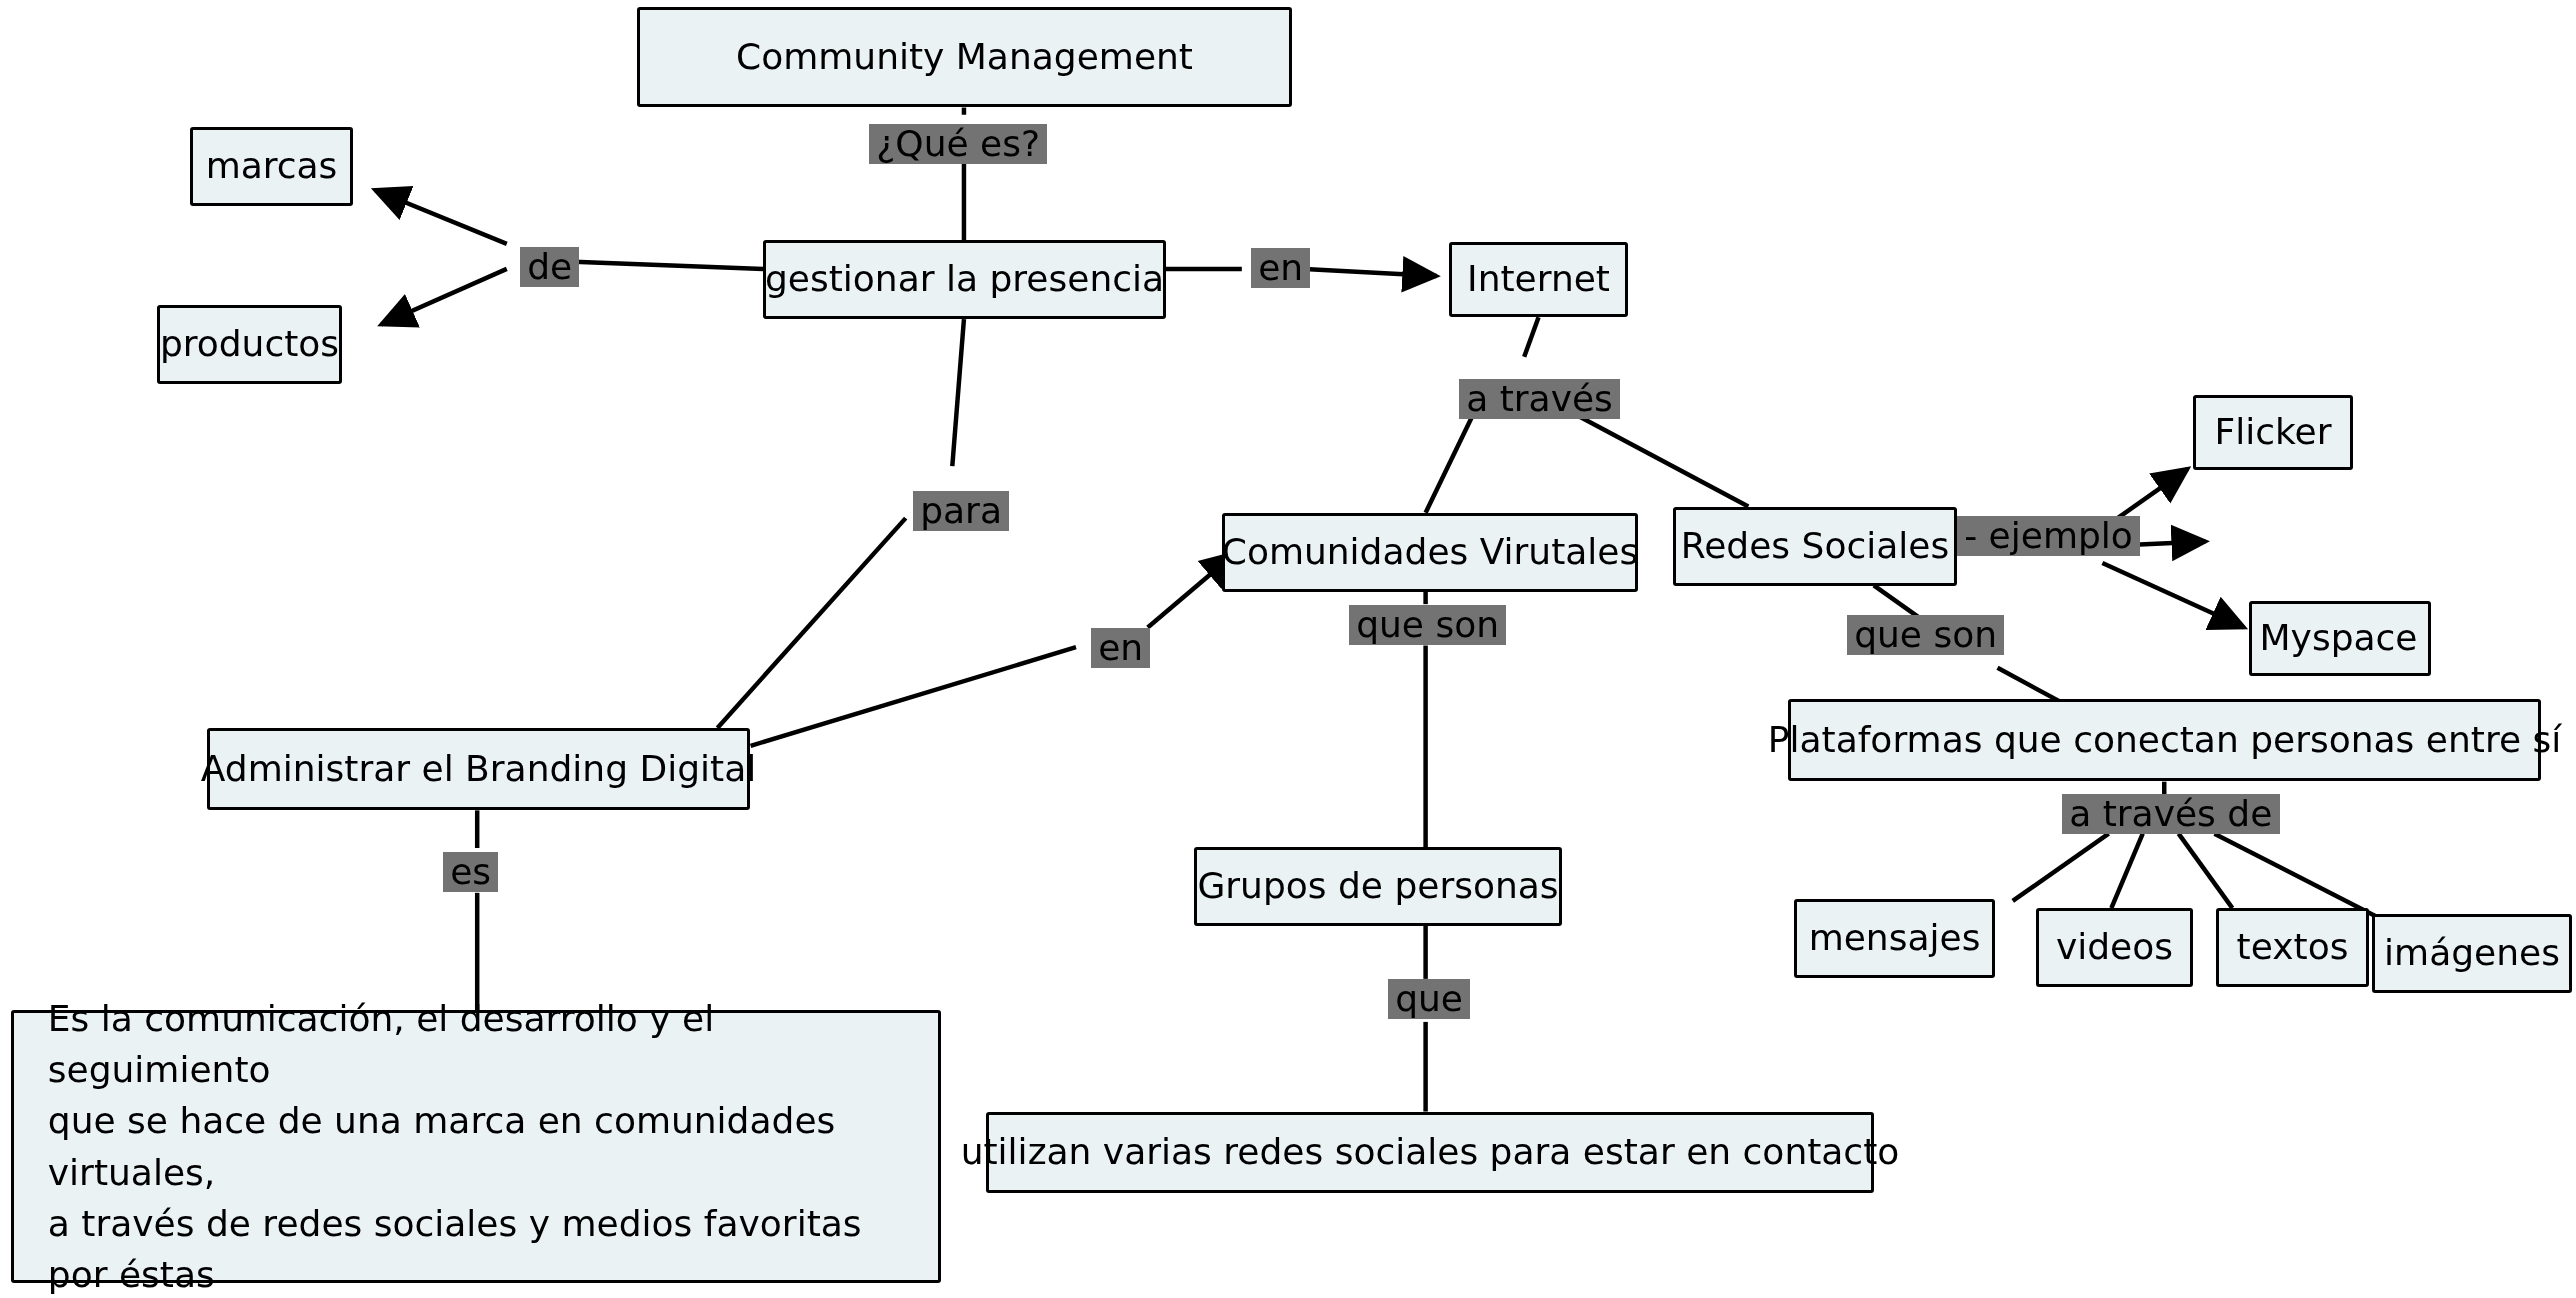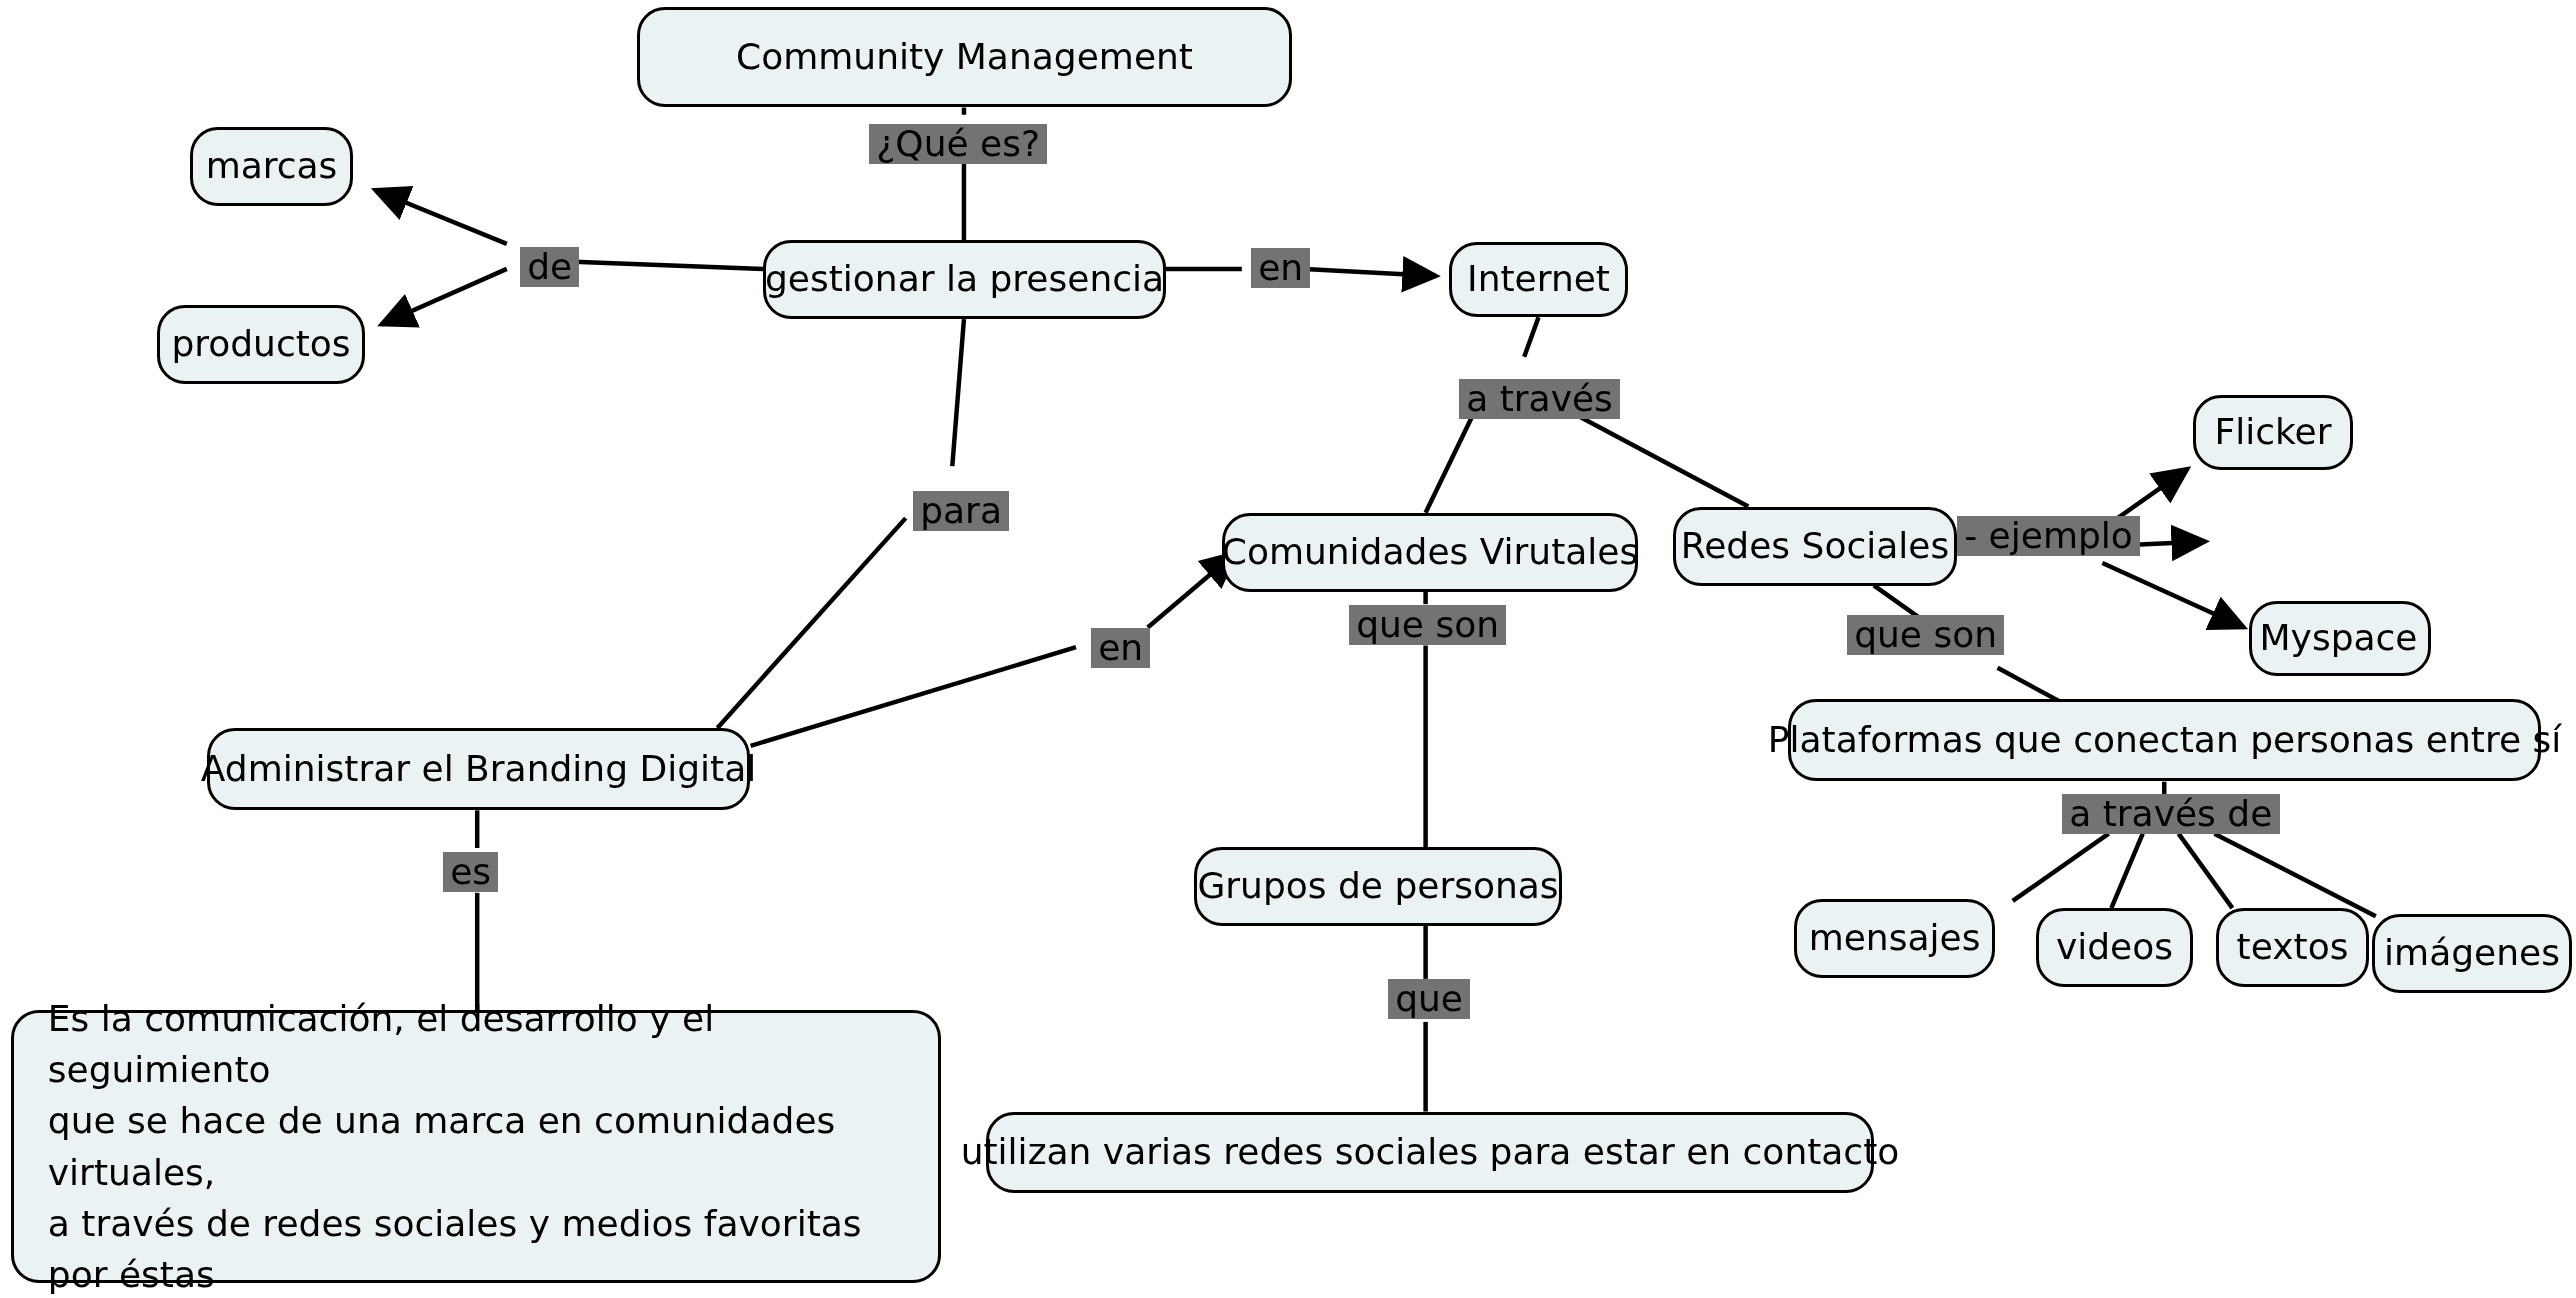--- a/index.html
+++ b/index.html
@@ -21,21 +21,21 @@
     top: 0;
     width: 2576px;
     height: 1298px;
     pointer-events: none;
   }
   .node {
     position: absolute;
     box-sizing: border-box;
     background: #eaf2f4;
     border: 3.6px solid #000000;
-    border-radius: 28px;
+    border-radius: 3px;
     display: flex;
     align-items: center;
     justify-content: center;
     text-align: center;
     color: #000000;
     font-size: 36px;
     line-height: 1.28;
     white-space: nowrap;
     padding: 0 16px;
     z-index: 2;
@@ -126,21 +126,21 @@
   </svg>
 
   <div class="node" style="left:637px; top:7.2px; width:655px; height:100px;">
     <span>Community Management</span>
   </div>
 
   <div class="node" style="left:190px; top:127px; width:163px; height:79px;">
     <span>marcas</span>
   </div>
 
-  <div class="node" style="left:157px; top:305px; width:208px; height:79px;">
+  <div class="node" style="left:157px; top:305px; width:185px; height:79px;">
     <span>productos</span>
   </div>
 
   <div class="node" style="left:763px; top:240px; width:403px; height:79px;">
     <span>gestionar la presencia</span>
   </div>
 
   <div class="node" style="left:1449px; top:242px; width:179px; height:75px;">
     <span>Internet</span>
   </div>

